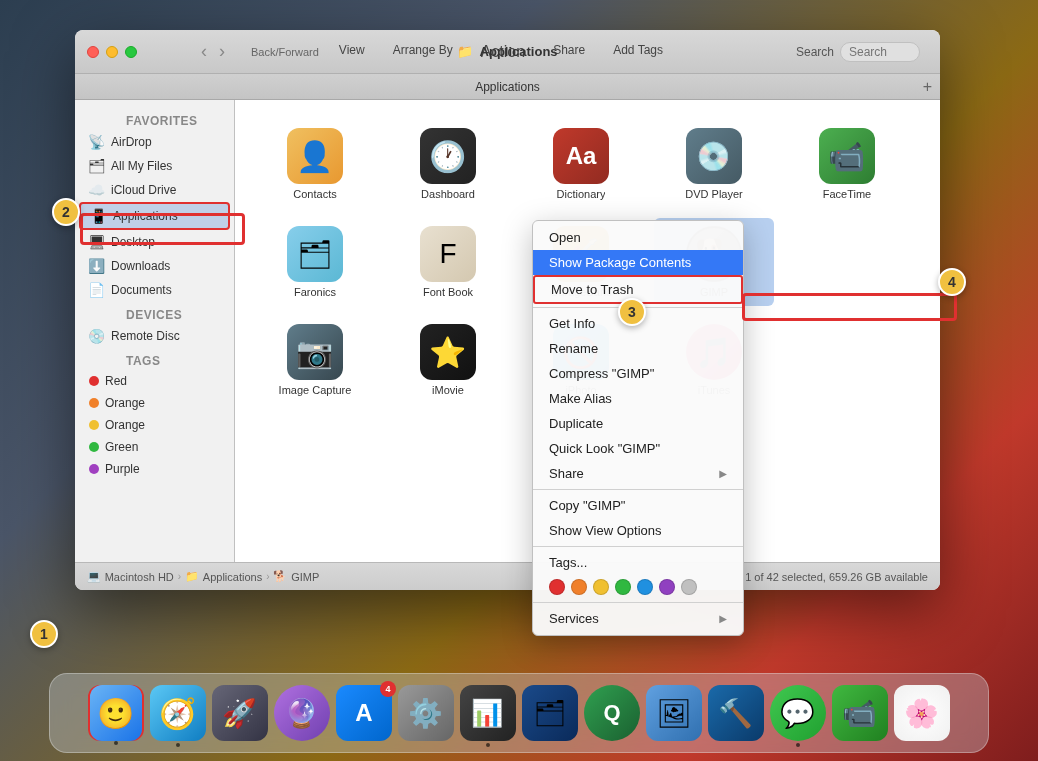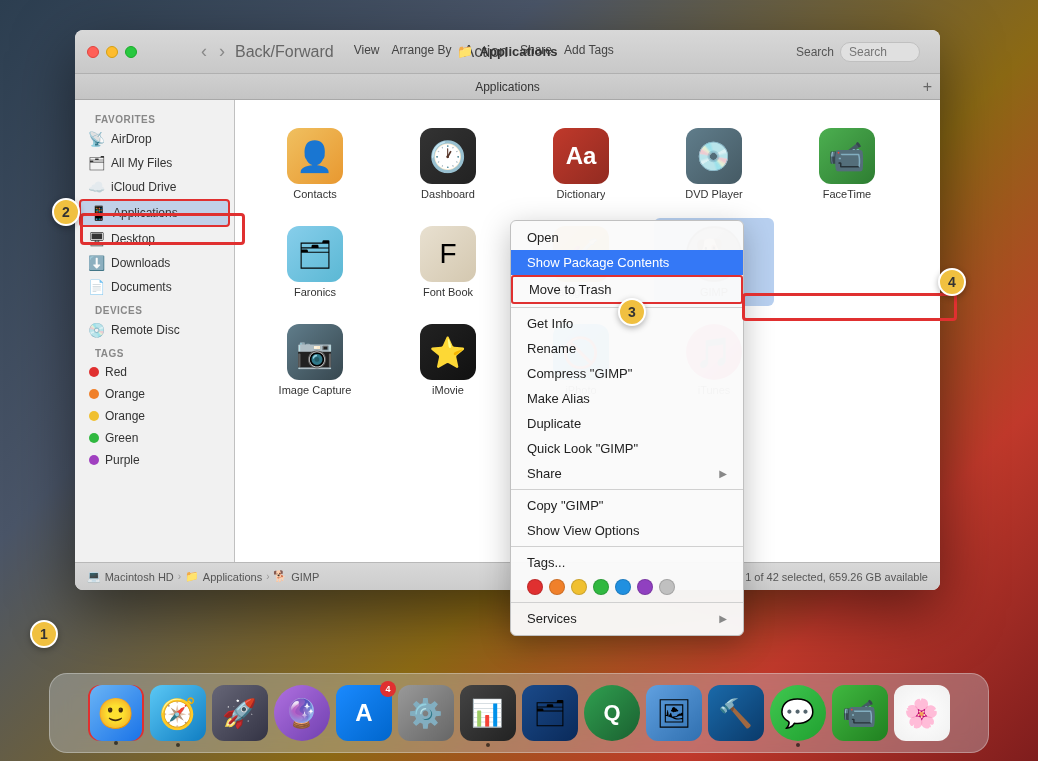--- a/index.html
+++ b/index.html
@@ -85,21 +85,21 @@
 
     .nav-btn {
       font-size: 18px;
       color: #888;
       cursor: pointer;
       padding: 0 4px;
     }
 
     .toolbar-actions {
       display: flex;
-      gap: 12px;
+      gap: 28px;
       font-size: 12px;
       color: #555;
     }
 
     .toolbar-search {
       margin-left: auto;
       margin-right: 8px;
       background: #e0e0e0;
       border: 1px solid #c0c0c0;
       border-radius: 10px;
@@ -147,25 +147,26 @@
       background: rgba(240,240,240,0.95);
       border-right: 1px solid #c0c0c0;
       padding: 8px 0;
       font-size: 12px;
       color: #333;
       overflow-y: auto;
     }
 
     .sidebar-section-header {
       padding: 6px 20px 2px;
-      font-size: 10px;
+      font-size: 12px;
       font-weight: 700;
       color: #888;
       text-transform: uppercase;
       letter-spacing: 0.5px;
+      margin-left: 31px;
     }
 
     .sidebar-item {
       display: flex;
       align-items: center;
       gap: 6px;
       padding: 4px 10px;
       cursor: pointer;
       border-radius: 4px;
       margin: 0 4px;
@@ -254,22 +255,22 @@
 
     .breadcrumb-sep {
       color: #999;
       font-size: 10px;
     }
 
     
     .context-menu {
       position: absolute;
       top: 220px;
-      left: 510px;
-      width: 234px;
+      left: 532px;
+      width: 212px;
       background: rgba(250,250,250,0.97);
       border: 1px solid #c0c0c0;
       border-radius: 6px;
       box-shadow: 0 8px 30px rgba(0,0,0,0.25);
       z-index: 100;
       padding: 4px 0;
       font-size: 13px;
     }
 
     .ctx-item {
@@ -525,21 +526,21 @@
 
   <div class="title-bar">
     <div class="traffic-lights">
       <div class="traffic-light close"></div>
       <div class="traffic-light minimize"></div>
       <div class="traffic-light maximize"></div>
     </div>
     <div class="toolbar-nav">
       <span class="nav-btn">‹</span>
       <span class="nav-btn">›</span>
-      <span style="font-size:16px; color:#666; margin-left:2px;">Back/Forward</span>
+      <span style="font-size:11px; color:#666; margin-left:18px;">Back/Forward</span>
     </div>
     <div class="toolbar-actions" style="margin-left: 20px;">
       <span style="font-size:12px;color:#444;cursor:pointer;">View</span>
       <span style="font-size:12px;color:#444;cursor:pointer;">Arrange By</span>
       <span style="font-size:16px;color:#444;cursor:pointer;">Action</span>
       <span style="font-size:12px;color:#444;cursor:pointer;">Share</span>
       <span style="font-size:12px;color:#444;cursor:pointer;">Add Tags</span>
     </div>
     <div class="window-title">
       <span>📁</span>

